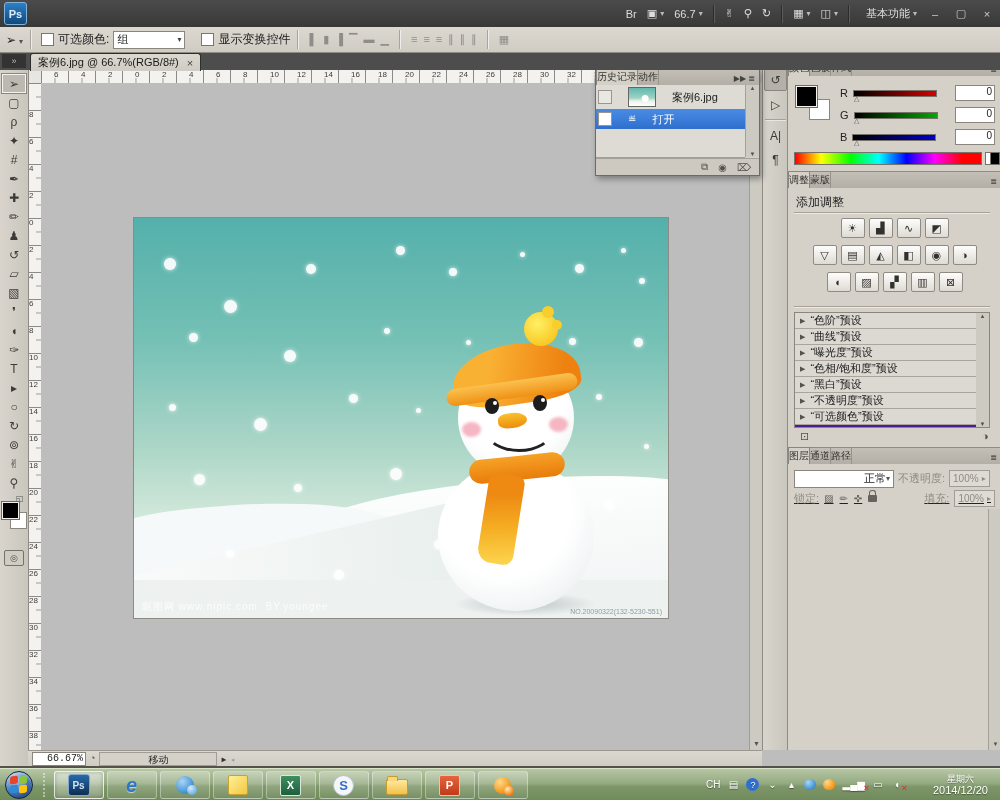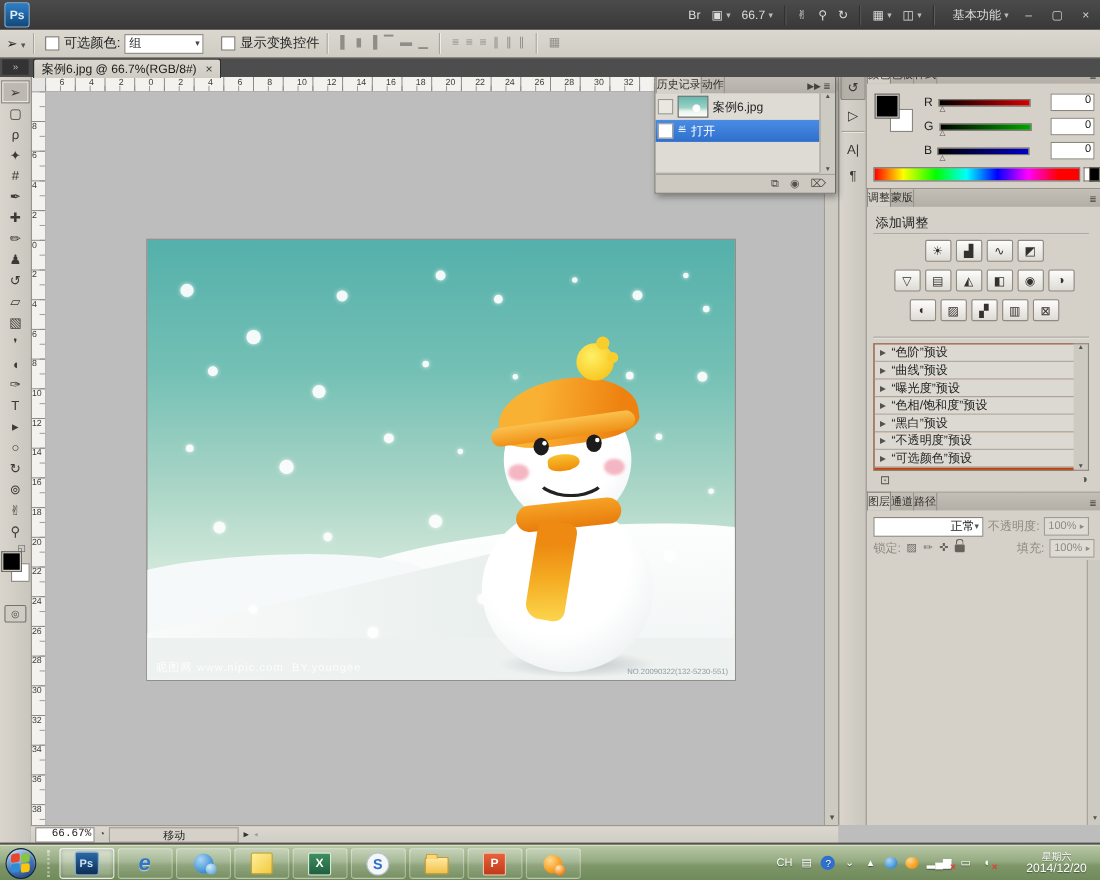--- a/index.html
+++ b/index.html
@@ -113,21 +113,21 @@
   
   #histpanel{left:595px;top:68px;width:163px;height:106px;background:#d5d1c9;border:1px solid #6f6b64;
              box-shadow:2px 3px 6px rgba(0,0,0,.35);z-index:35;}
   .ptabs{height:16px;background:linear-gradient(#c3bfb7,#b3afa7);display:flex;align-items:flex-end;font-size:10px;color:#33312d;}
   .ptab{padding:1px 0;border-right:1px solid #97938b;}
   .ptab.active{background:#d5d1c9;border:1px solid #8a867e;border-bottom:none;}
   .ptabs .pmenu{margin-left:auto;font-size:8px;color:#44423e;padding:0 4px 2px;}
   #histlist{position:absolute;left:0;top:16px;width:149px;height:72px;background:#dedbd5;border-bottom:1px solid #a4a098;}
   #histscroll{position:absolute;left:149px;top:16px;width:13px;height:72px;background:#cdcac2;border-left:1px solid #a4a098;
               font-size:6px;color:#55524c;text-align:center;}
-  .hrow{display:flex;align-items:center;gap:4px;height:24px;padding:0 2px;font-size:11px;color:#222;}
+  .hrow{display:flex;align-items:center;gap:16px;height:24px;padding:0 2px;font-size:11px;color:#222;}
   .hrow .srcbox{width:12px;height:12px;border:1px solid #9a968e;background:#e9e7e2;font-size:8px;color:#777;
                 display:flex;align-items:center;justify-content:center;}
   .mini-scene{background:radial-gradient(circle at 62% 58%,#fff 0 3px,rgba(255,255,255,0) 4px),
               linear-gradient(180deg,#63b8b0 0%,#9cd2c2 55%,#e8f3ea 72%,#ffffff 100%);
               border:1px solid #666;}
   .hrow .thumb{width:26px;height:18px;}
   .hrow.selected{background:linear-gradient(#4a8ce4,#2e6fcd);color:#fff;height:20px;}
   .hrow.selected .srcbox{background:#fff;color:#333;}
   .hicon{font-size:10px;}
   #histfoot{position:absolute;left:0;bottom:0;width:163px;height:17px;background:#cdc9c1;border-top:1px solid #a4a098;
@@ -162,38 +162,38 @@
             background:linear-gradient(90deg,#f00 0%,#ff0 14%,#0f0 30%,#0ff 45%,#00f 60%,#f0f 75%,#f00 90%);}
   #spec-w{position:absolute;right:7px;bottom:6px;width:8px;height:11px;background:#fff;border:1px solid #77736b;border-right:none;}
   #spec-k{position:absolute;right:0px;bottom:6px;width:8px;height:11px;background:#000;border:1px solid #77736b;margin-right:1px;}
   #adjpanel{top:120px;height:276px;}
   #adj-header{position:absolute;left:8px;top:22px;font-size:12px;color:#222;}
   .adj-div{position:absolute;left:6px;width:196px;height:1px;background:#a6a29a;border-bottom:1px solid #eceae5;}
   #adj-icons{position:absolute;left:0;top:46px;width:213px;}
   .adj-row{display:flex;justify-content:center;gap:4px;margin-bottom:7px;}
   .adj-ic{width:22px;height:18px;background:linear-gradient(#fdfdfc,#dedbd4);border:1px solid #8f8b83;border-radius:2px;
           display:flex;align-items:center;justify-content:center;font-size:11px;color:#33312d;}
-  #preset-box{position:absolute;left:6px;top:140px;width:182px;height:114px;border:1px solid #8a867e;background:#c2410c;overflow:hidden;}
+  #preset-box{position:absolute;left:6px;top:140px;width:182px;height:114px;border:1px solid #8a867e;background:#4c1d95;overflow:hidden;}
   .preset-row{height:15px;border-bottom:1px solid #a9a59d;display:flex;align-items:center;gap:5px;
               padding-left:5px;font-size:11px;color:#222;background:#dcd9d2;}
   .preset-row .tri{font-size:7px;color:#55524c;}
   #preset-scroll{position:absolute;left:188px;top:140px;width:13px;height:114px;background:#cdcac2;border:1px solid #8a867e;border-left:none;
                  font-size:6px;color:#55524c;text-align:center;}
   #adj-foot{position:absolute;left:0;bottom:2px;width:213px;height:18px;display:flex;align-items:center;
             justify-content:space-between;padding:0 12px;box-sizing:border-box;color:#55524c;font-size:11px;}
   #layerspanel{top:396px;height:302px;border-bottom:none;}
   .lrow{position:absolute;left:0;width:213px;display:flex;align-items:center;font-size:11px;color:#222;}
   #blendrow{top:21px;height:19px;padding:0 6px;gap:4px;box-sizing:border-box;}
   #blend-select{width:92px;height:16px;background:#fff;border:1px solid #8a867e;display:flex;align-items:center;
                 justify-content:flex-end;padding:0 3px;font-size:11px;}
   #blend-select .dd{font-size:8px;color:#555;}
   .dimlabel{color:#8f8b83;}
   .valbox{height:15px;background:#dedbd4;border:1px solid #a19d95;color:#8f8b83;font-size:10px;
           display:inline-flex;align-items:center;padding:0 3px;gap:3px;}
-  #lockrow{top:42px;height:17px;padding:0 6px;gap:5px;box-sizing:border-box;}
+  #lockrow{top:42px;height:17px;padding:0 6px;gap:5px;box-sizing:border-box;text-decoration:underline;}
   .lockic{font-size:10px;color:#66635d;}
   #layerlist{position:absolute;left:0;top:61px;width:200px;height:241px;background:#d0cdc5;}
   #layerscroll{position:absolute;left:200px;top:61px;width:13px;height:241px;background:#cdcac2;border-left:1px solid #a4a098;}
   #layerscroll .sarrow{position:absolute;left:0;bottom:0;width:13px;height:12px;font-size:6px;color:#55524c;text-align:center;line-height:12px;}
   #layer-row{display:flex;align-items:center;height:26px;background:linear-gradient(#4a8ce4,#2e6fcd);gap:6px;}
   #eye-cell{width:22px;height:26px;border-right:1px solid rgba(0,0,0,.25);display:flex;align-items:center;justify-content:center;}
   .eye{width:12px;height:9px;background:#fff;border-radius:50%;position:relative;display:inline-block;}
   .eye::after{content:"";position:absolute;width:4px;height:4px;background:#333;border-radius:50%;left:4px;top:2.5px;}
   #layer-thumb{width:34px;height:24px;border:1px solid #fff;}
   #layer-name{color:#fff;font-style:italic;font-size:11px;}

